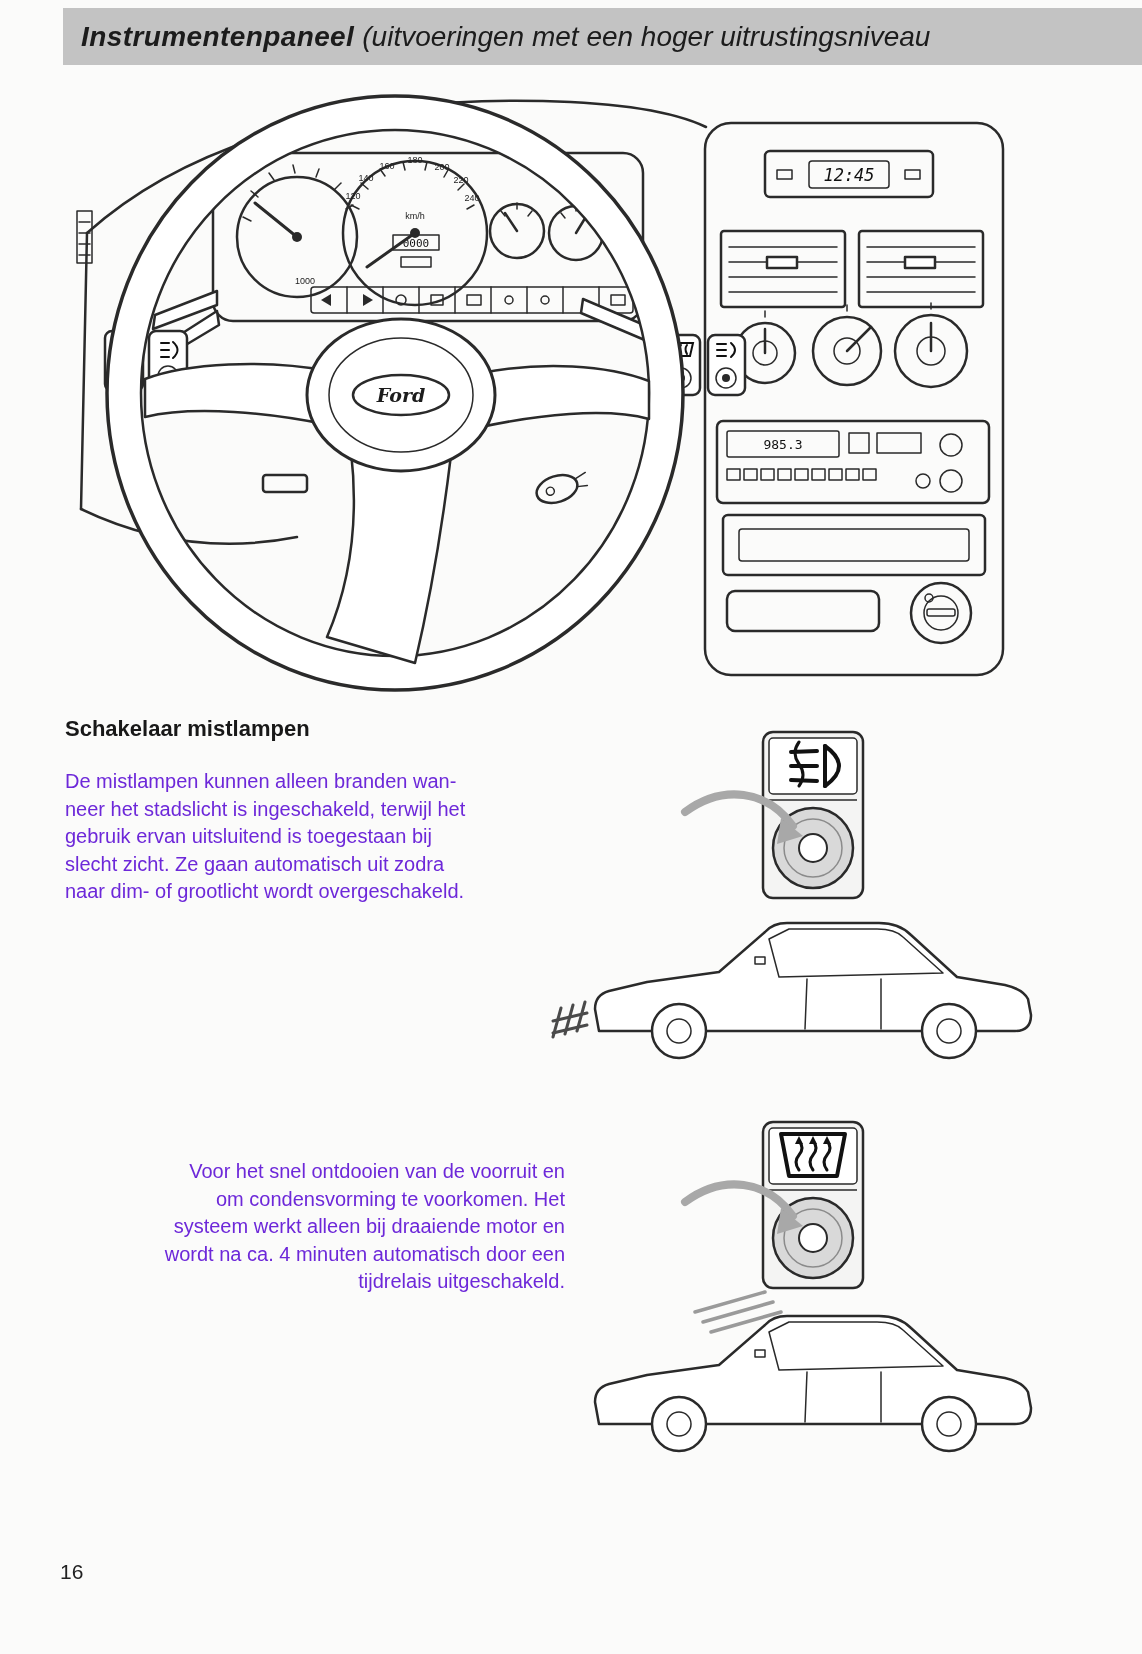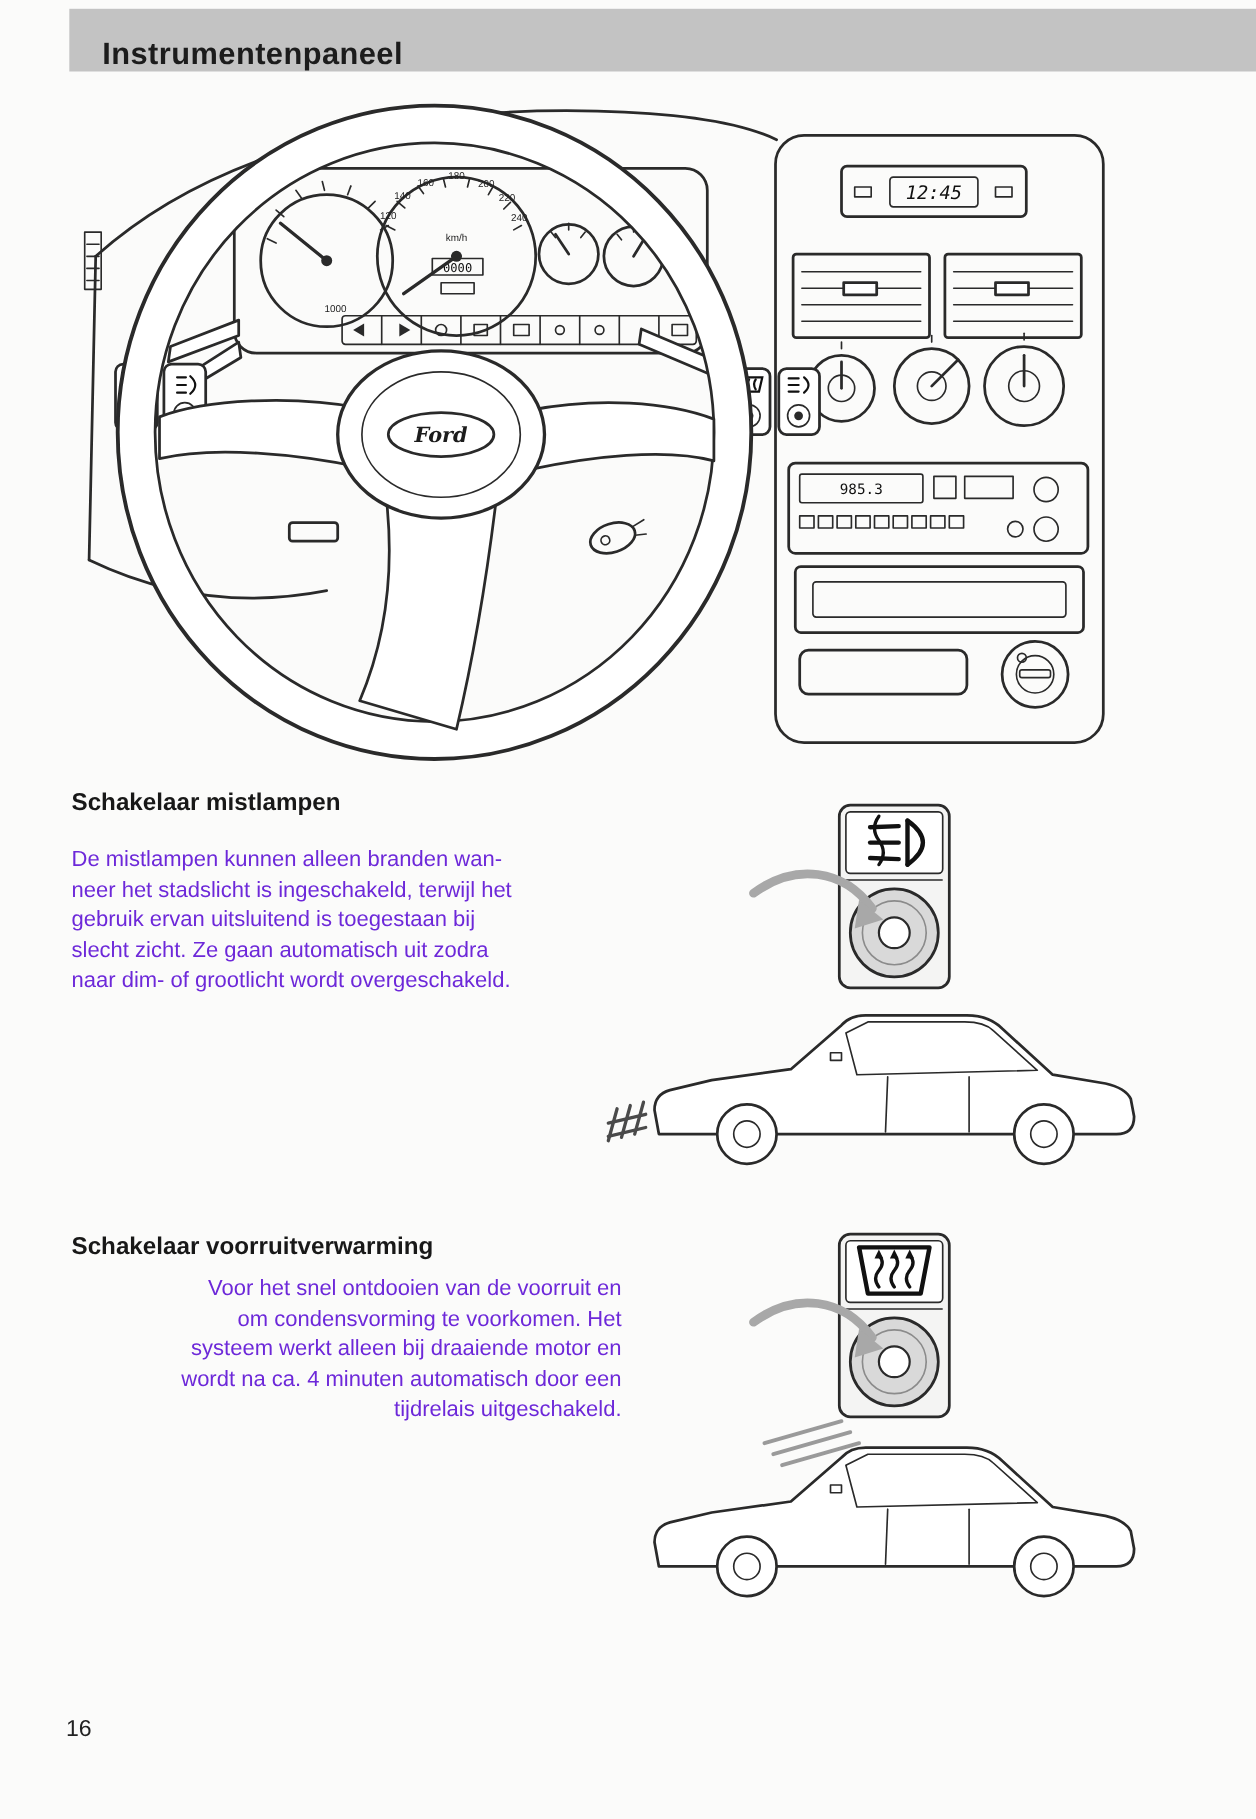--- a/index.html
+++ b/index.html
@@ -1,19 +1,19 @@
 <!DOCTYPE html>
 <html><head>
 <meta charset="utf-8">
 <style>
   html,body{margin:0;padding:0;background:#e8e8e8;}
   .page{position:relative;width:1142px;height:1654px;background:#fbfbfa;
         font-family:"Liberation Sans",sans-serif;color:#1c1c1c;overflow:hidden;margin:0 auto;}
   .header-bar{position:absolute;left:63px;top:8px;right:0;height:57px;background:#c3c3c3;
-        display:flex;align-items:flex-end;padding-left:30px;white-space:nowrap;overflow:hidden;}
+        display:flex;align-items:center;padding-left:18px;white-space:nowrap;overflow:hidden;font-style:italic;}
   .header-bold{font-weight:bold;font-size:28px;letter-spacing:.4px;}
   .header-reg{font-size:28px;font-weight:400;margin-left:8px;}
   .section-heading{position:absolute;font-size:22px;font-weight:bold;color:#181818;}
   .body-text{position:absolute;font-size:20px;line-height:27.5px;white-space:pre-line;color:#6d28d9;width:500px;}
   .page-number{position:absolute;left:60px;top:1560px;font-size:21px;color:#222;}
   .abs{position:absolute;}
   
   .ln{fill:none;stroke:#2a2a2a;stroke-width:2.5;stroke-linecap:round;stroke-linejoin:round;}
   .th{stroke-width:1.5;}
   .fw{fill:#fff;stroke:#2a2a2a;stroke-width:2.5;stroke-linejoin:round;}
@@ -27,20 +27,21 @@
   .hatch{stroke:#4a4a4a;stroke-width:3;stroke-linecap:round;}
   .defrost-lines{stroke:#9a9a9a;stroke-width:3.5;stroke-linecap:round;}
 </style>
 </head>
 <body>
 
 <div class="page">
 
   <div class="header-bar">
     <span class="header-bold">Instrumentenpaneel</span>
+    <span class="header-reg">(uitvoeringen met een hoger uitrustingsniveau</span>
   </div>
 
   <svg class="abs" style="left:65px;top:85px;" width="950" height="612" viewBox="0 0 950 612">
 
     <g>
       <path class="ln" d="M22,148 C140,42 320,12 478,16 C562,18 612,28 641,42"></path>
       <path class="ln" d="M22,148 L16,424"></path>
       <path class="ln" d="M16,424 Q120,474 232,452"></path>
       <rect class="ln th" x="12" y="126" width="15" height="52"></rect>
       <line class="ln th" x1="14" y1="137" x2="25" y2="137"></line>
@@ -303,21 +304,20 @@
       <line class="ln th" x1="262" y1="84" x2="260" y2="134"></line>
       <line class="ln th" x1="336" y1="84" x2="336" y2="134"></line>
       <rect class="ln th" x="210" y="62" width="10" height="7"></rect>
       <circle class="fw" cx="134" cy="136" r="27"></circle>
       <circle class="ln th" cx="134" cy="136" r="12"></circle>
       <circle class="fw" cx="404" cy="136" r="27"></circle>
       <circle class="ln th" cx="404" cy="136" r="12"></circle>
     </g>
   </svg>
 
-  <div class="section-heading" style="left:65px;top:1120px;">Schakelaar voorruitverwarming</div>
   <div class="body-text" style="left:65px;top:1158px;text-align:right;">Voor het snel ontdooien van de voorruit en
 om condensvorming te voorkomen. Het
 systeem werkt alleen bij draaiende motor en
 wordt na ca. 4 minuten automatisch door een
 tijdrelais uitgeschakeld.</div>
 
   <svg class="abs" style="left:675px;top:1116px;" width="215" height="180" viewBox="0 0 215 180">
     <rect x="88" y="6" width="100" height="166" rx="10" fill="#f4f4f3" stroke="#2a2a2a" stroke-width="2.5"></rect>
     <rect x="94" y="12" width="88" height="56" rx="4" fill="#fff" stroke="#2a2a2a" stroke-width="1.5"></rect>
     <g>

